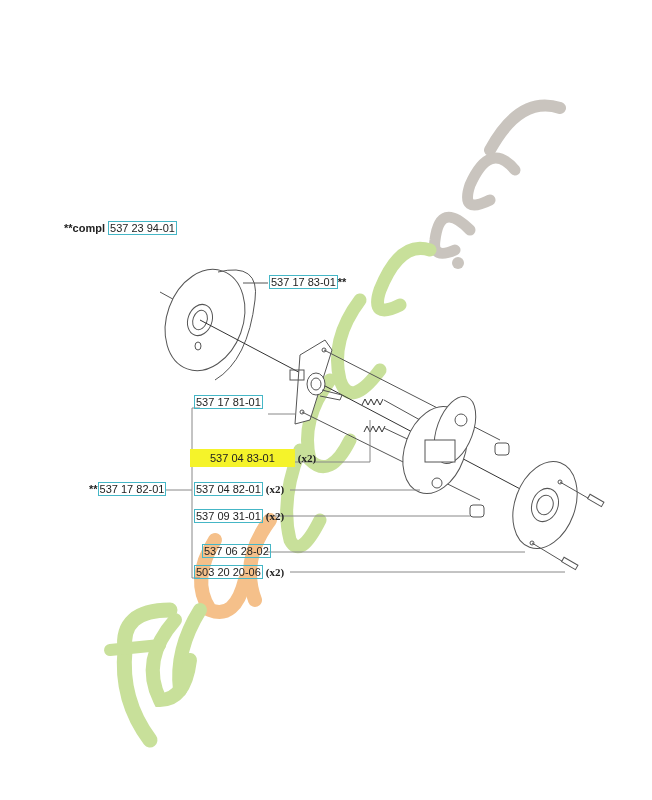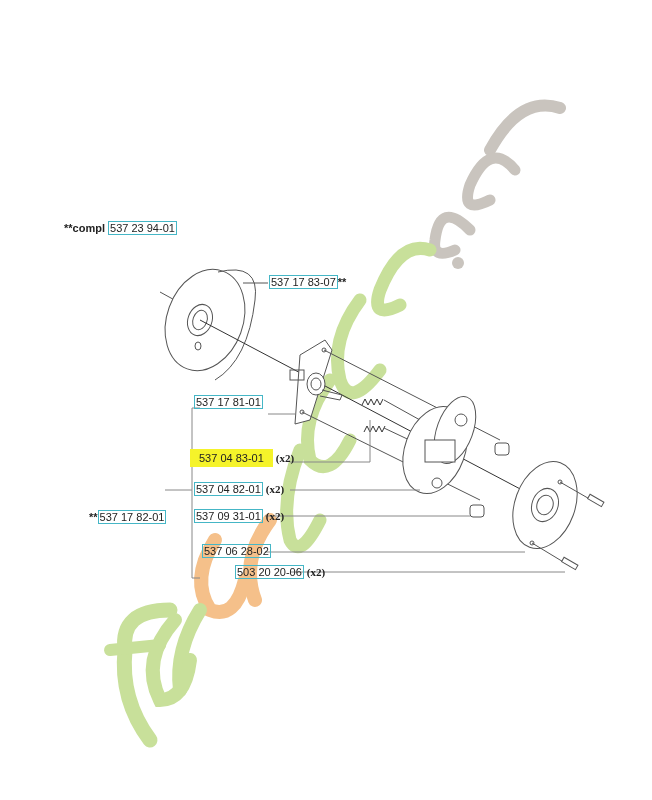--- a/index.html
+++ b/index.html
@@ -1,21 +1,21 @@
 <!DOCTYPE html>
 <html><head>
 <meta charset="utf-8">
 <style>
   html, body { margin: 0; padding: 0; background: #ffffff; }
   body { width: 652px; height: 800px; position: relative; overflow: hidden; font-family: "Liberation Sans", sans-serif; }
   .canvas { position: absolute; left: 0; top: 0; width: 548px; height: 800px; }
   svg.layer { position: absolute; left: 0; top: 0; }
   .lbl { position: absolute; font-size: 11px; color: #222; white-space: nowrap; line-height: 13px; }
   .pn { border: 1px solid #45b6c6; padding: 0 1px; color: #222; cursor: pointer; }
-  .pn.hl { border: none; background: #f5f32a; padding: 3px 9px; }
+  .pn.hl { border: none; background: #f5f32a; padding: 3px 20px; }
   .qty { font-weight: bold; margin-left: 3px; font-family: Liberation Serif, serif; }
   .prefix { font-weight: bold; }
   .stars { font-weight: bold; }
 </style>
 </head>
 <body>
 
 <div class="canvas">
 
   <svg class="layer" width="652" height="800">
@@ -110,38 +110,38 @@
       <line x1="290" y1="572" x2="565" y2="572" stroke="#888"></line>
     </g>
   </svg>
 
   <div class="lbl" style="left:64px; top:222px;">
     <span class="prefix">**compl</span>
     <span class="pn">537 23 94-01</span>
   </div>
 
   <div class="lbl" style="left:269px; top:276px;">
-    <span class="pn">537 17 83-07</span><span class="stars">**</span>
+    <span class="pn">537 17 83-01</span><span class="stars">**</span>
   </div>
 
-  <div class="lbl" style="left:89px; top:483px;margin-top:28px;">
+  <div class="lbl" style="left:89px; top:483px;">
     <span class="stars">**</span><span class="pn">537 17 82-01</span>
   </div>
 
   <div class="lbl" style="left:194px; top:396px;">
     <span class="pn">537 17 81-01</span><span class="qty"></span>
   </div>
   <div class="lbl" style="left:190px; top:452px;">
     <span class="pn hl">537 04 83-01</span><span class="qty">(x2)</span>
   </div>
   <div class="lbl" style="left:194px; top:483px;text-align:center;">
     <span class="pn">537 04 82-01</span><span class="qty">(x2)</span>
   </div>
   <div class="lbl" style="left:194px; top:510px;">
     <span class="pn">537 09 31-01</span><span class="qty">(x2)</span>
   </div>
   <div class="lbl" style="left:202px; top:545px;">
     <span class="pn">537 06 28-02</span><span class="qty"></span>
   </div>
-  <div class="lbl" style="left:194px; top:566px;margin-left:41px;">
+  <div class="lbl" style="left:194px; top:566px;">
     <span class="pn">503 20 20-06</span><span class="qty">(x2)</span>
   </div>
 </div>
 
 </body></html>

